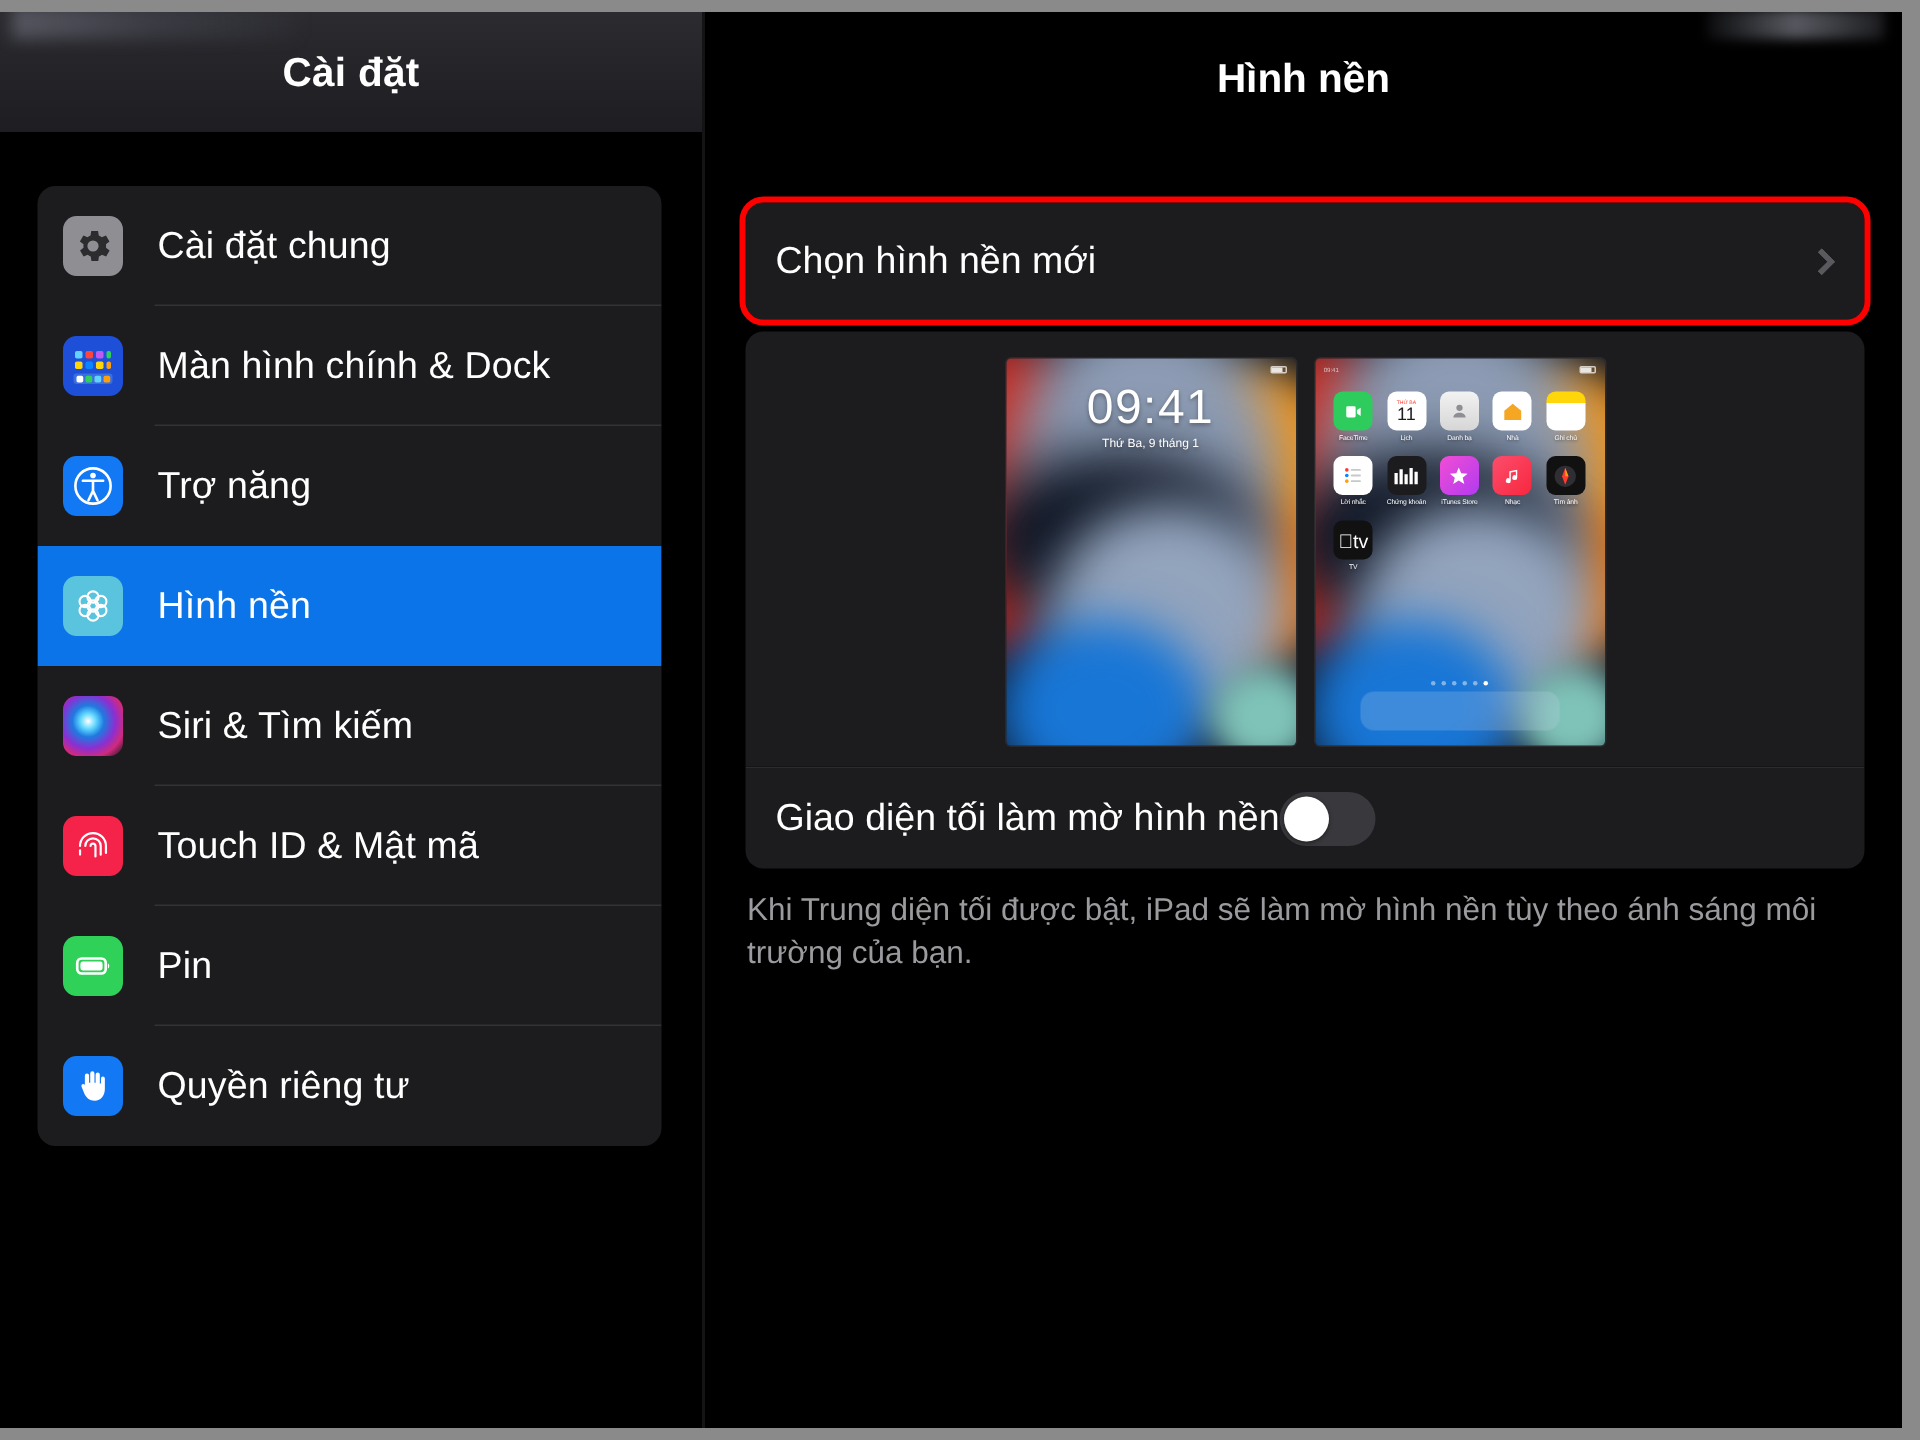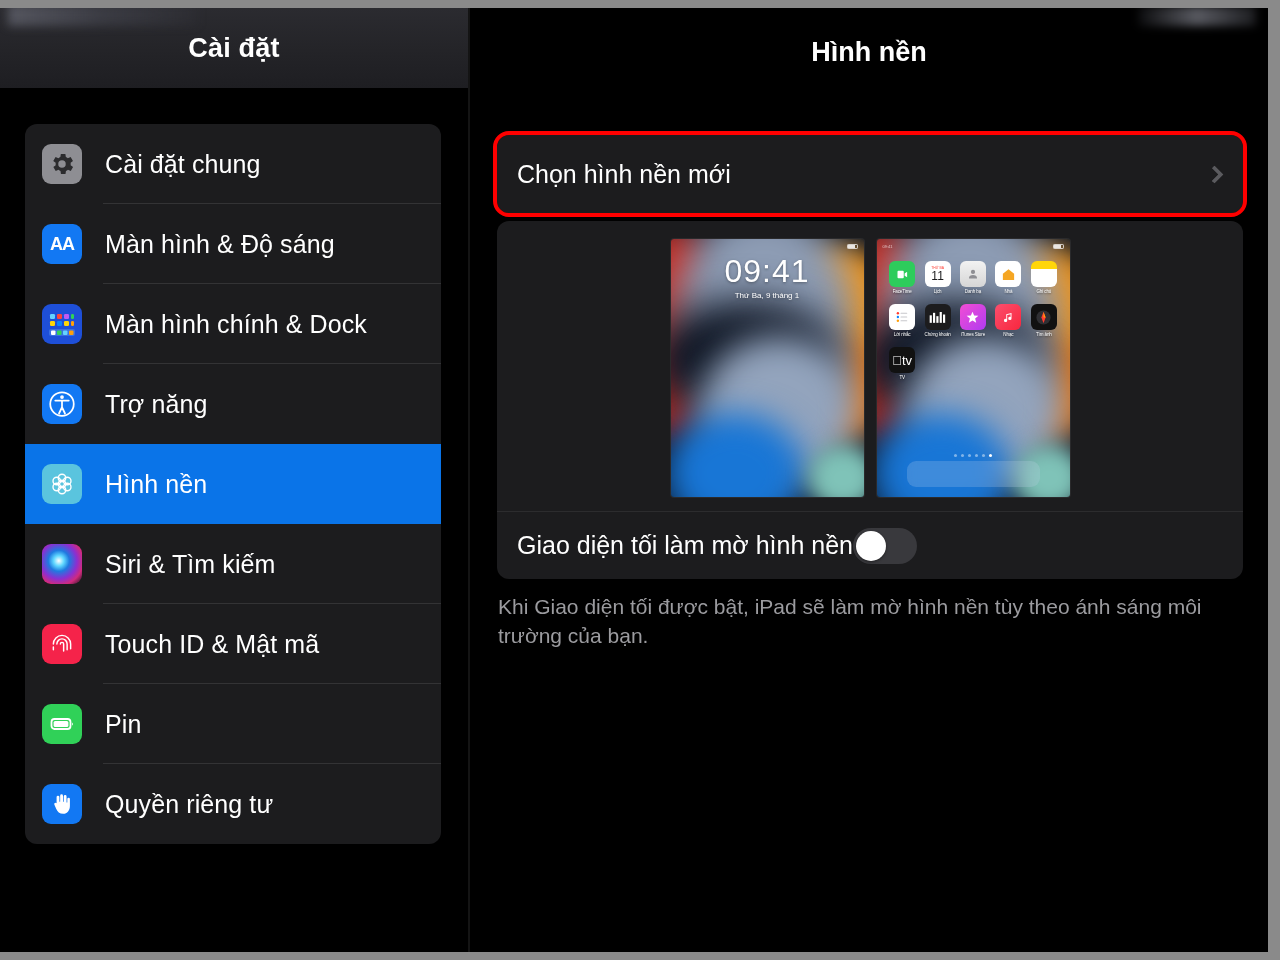--- a/index.html
+++ b/index.html
@@ -252,25 +252,20 @@
         <div class="nav-icon ic-gear">
           <svg width="28" height="28" viewBox="0 0 24 24" fill="#2c2c2e">
             <path d="M19.4 13a7.5 7.5 0 000-2l2-1.6-2-3.4-2.4 1a7.6 7.6 0 00-1.7-1l-.4-2.6H11l-.4 2.6a7.6 7.6 0 00-1.7 1l-2.4-1-2 3.4L6.6 11a7.5 7.5 0 000 2l-2 1.6 2 3.4 2.4-1c.5.4 1.1.7 1.7 1l.4 2.6h3.9l.4-2.6c.6-.3 1.2-.6 1.7-1l2.4 1 2-3.4-2.1-1.6zM12 15.2A3.2 3.2 0 1115.2 12 3.2 3.2 0 0112 15.2z"></path>
           </svg>
         </div>
         <div class="nav-label">Cài đặt chung</div>
         <div class="nav-sep"></div>
       </div>
 
 
-      <div class="nav-row">
-        <div class="nav-icon ic-aa">AA</div>
-        <div class="nav-label">Màn hình &amp; Độ sáng</div>
-        <div class="nav-sep"></div>
-      </div>
 
       <div class="nav-row">
         <div class="nav-icon ic-home">
           <svg width="34" height="34" viewBox="0 0 34 34">
             <g>
               <rect x="5" y="7" width="5" height="5" rx="1.2" fill="#64d2ff"></rect>
               <rect x="12" y="7" width="5" height="5" rx="1.2" fill="#ff453a"></rect>
               <rect x="19" y="7" width="5" height="5" rx="1.2" fill="#bf5af2"></rect>
               <rect x="26" y="7" width="3" height="5" rx="1.2" fill="#30d158"></rect>
               <rect x="5" y="14" width="5" height="5" rx="1.2" fill="#ffd60a"></rect>
@@ -534,15 +529,15 @@
       </div>
     </div>
 
     <div id="dim-row">
       <span id="dim-label">Giao diện tối làm mờ hình nền</span>
       <span class="toggle">
         <span class="knob"></span>
       </span>
     </div>
 
-    <div id="dim-desc">Khi Giao diện tối được bật, iPad sẽ làm mờ hình nền tùy theo ánh sáng môi trường của bạn.</div>
+    <div id="dim-desc">Khi Trung diện tối được bật, iPad sẽ làm mờ hình nền tùy theo ánh sáng môi trường của bạn.</div>
   </div>
 </div>
 
 </body></html>

